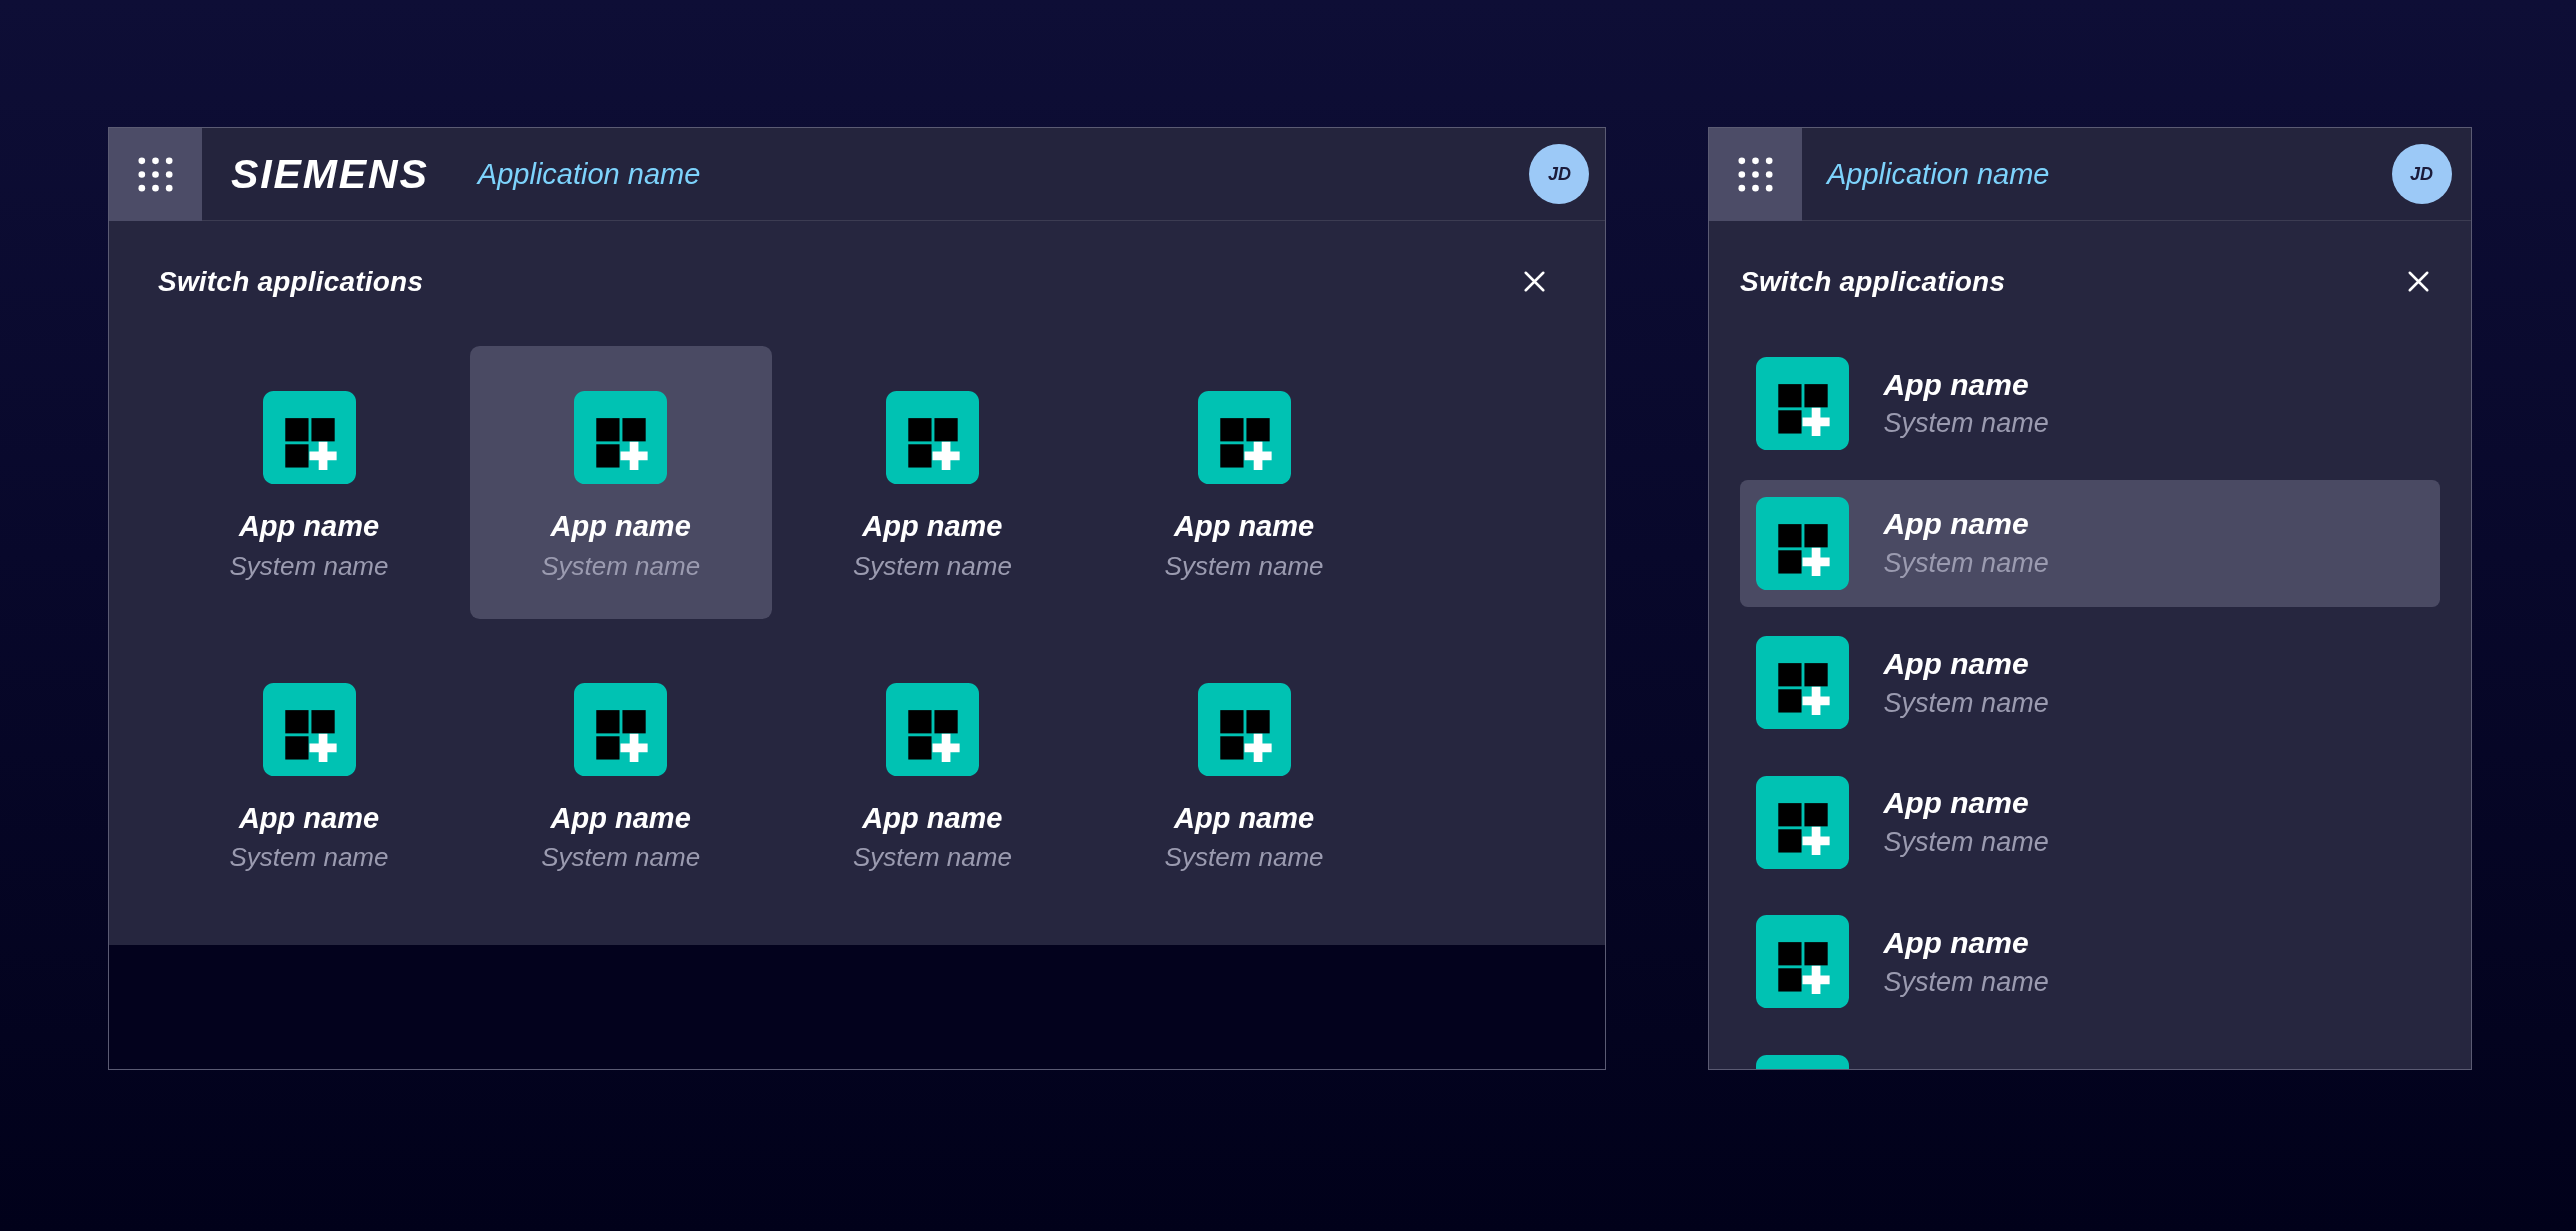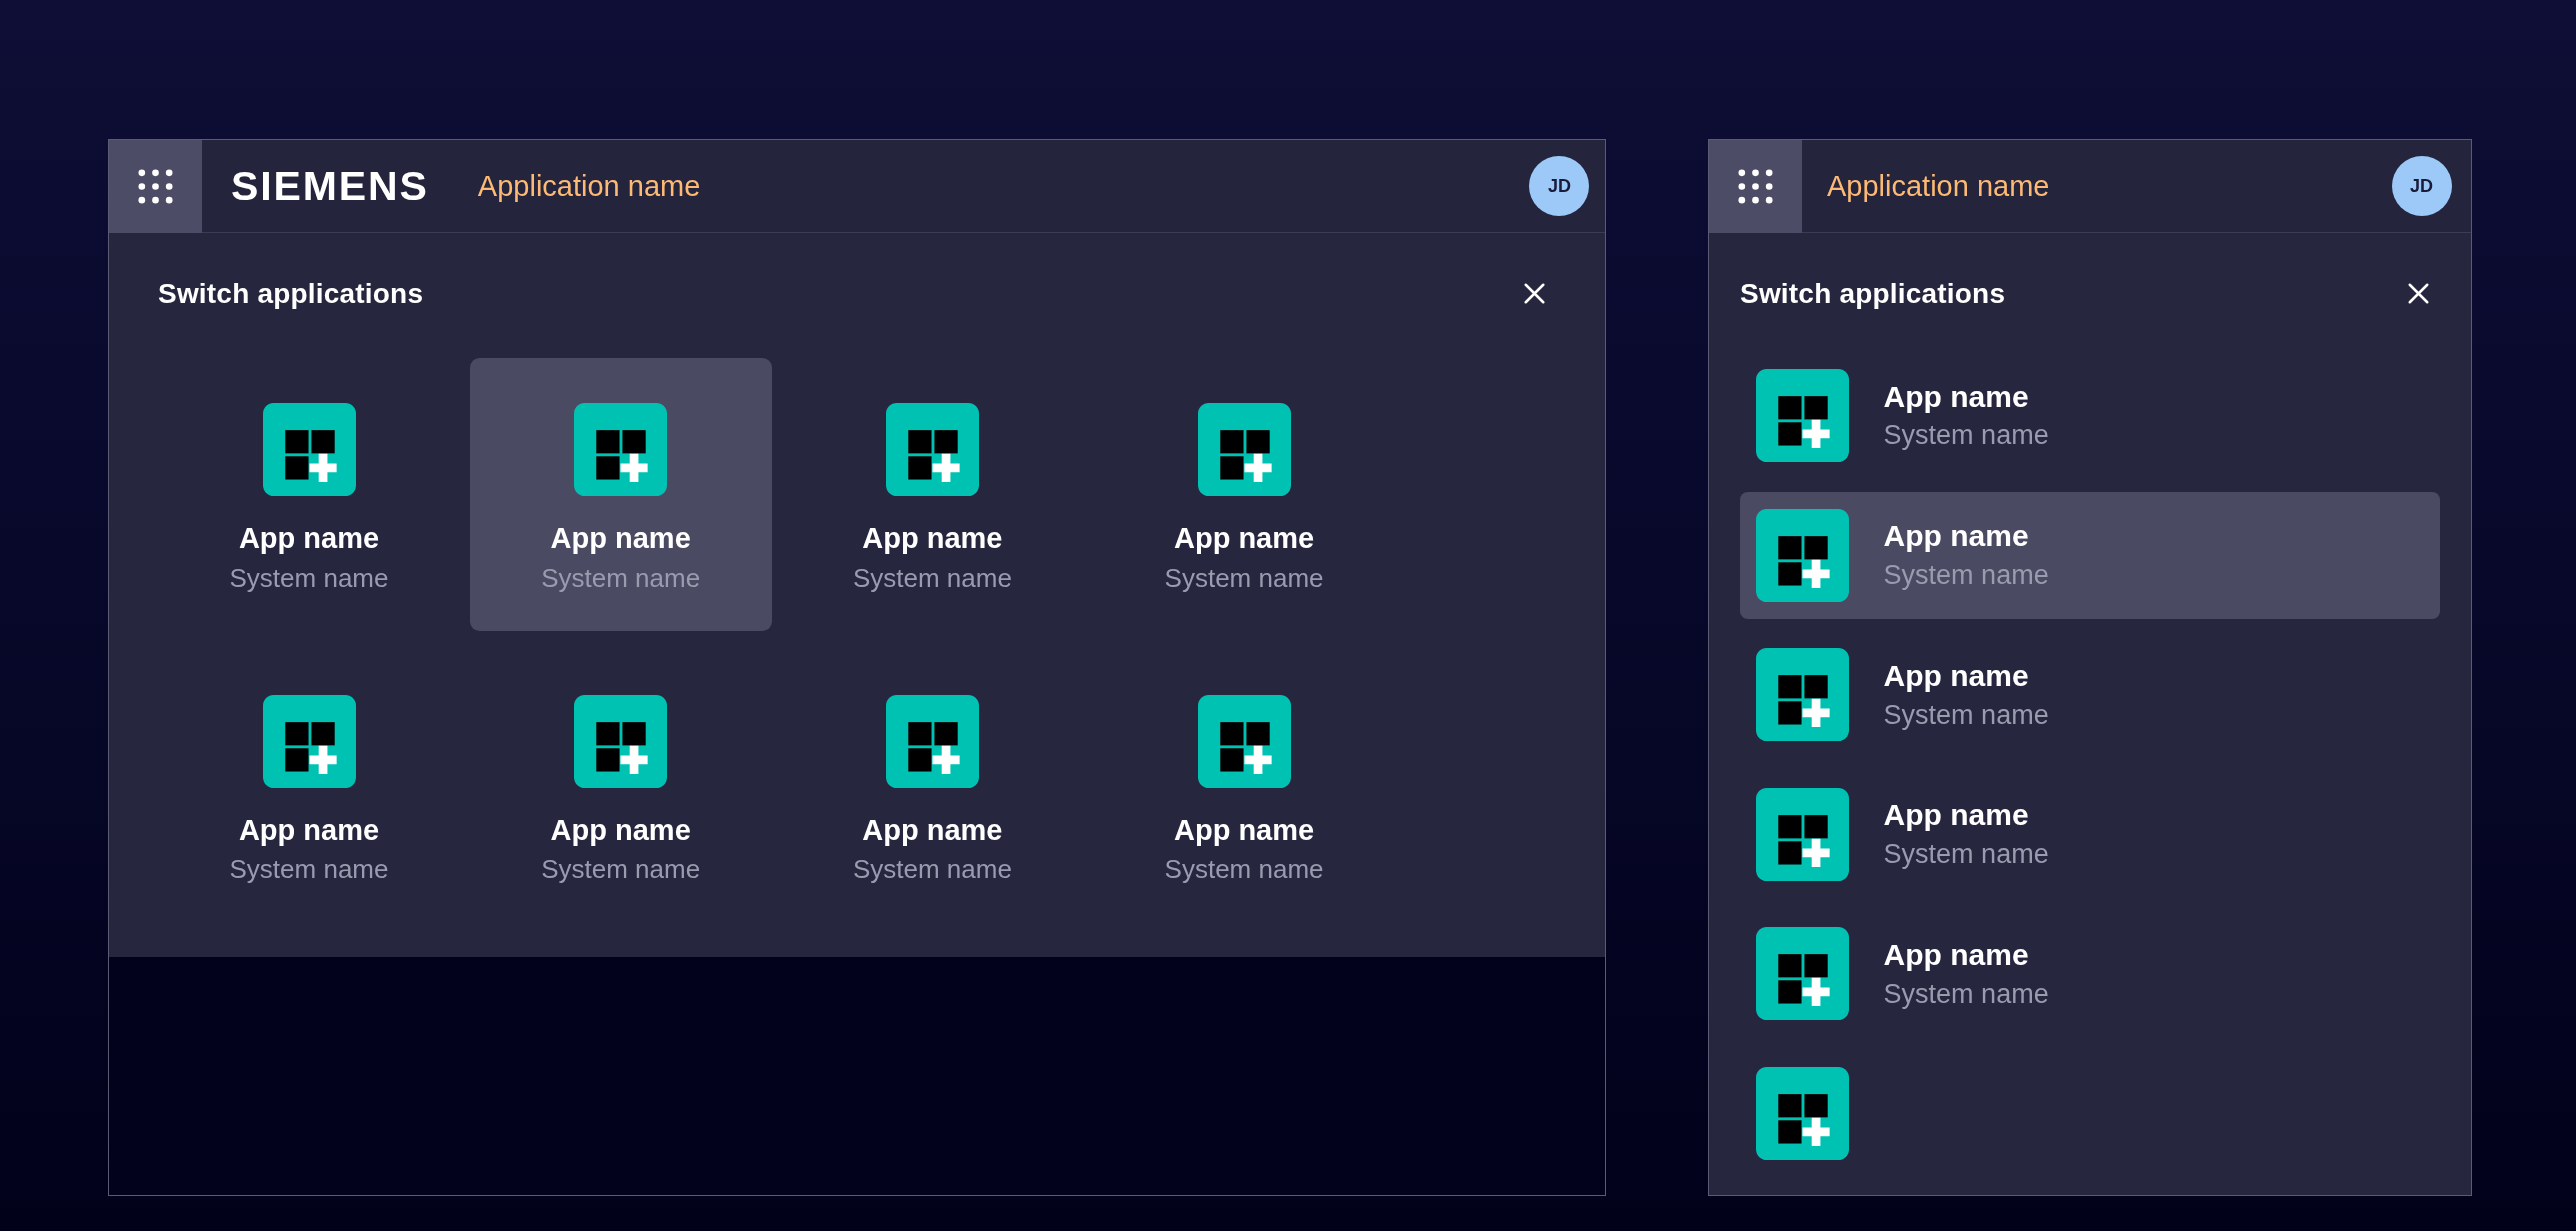--- a/index.html
+++ b/index.html
@@ -28,40 +28,40 @@
     overflow:hidden;
     -webkit-font-smoothing:antialiased;
   }
   .section{position:absolute;top:101px;}
   .section.desktop{left:108px;width:1498px;}
   .section.mobile{left:1708px;width:764px;}
   .section-label{
     font-size:33px;color:var(--label-text);letter-spacing:0.5px;height:45px;line-height:45px;
   }
   .card{
-    margin-top:38px;height:1057px;
+    margin-top:26px;height:943px;
     border:1.9px solid var(--card-border);
     background:var(--panel-bg);
-    display:flex;flex-direction:column;
+    display:flex;flex-direction:column;font-style:italic;
   }
   
   .app-header{
     height:93px;min-height:93px;display:flex;align-items:center;
     background:var(--header-bg);border-bottom:1px solid var(--divider);
   }
   .launcher-btn{
     width:93px;height:93px;min-width:93px;background:var(--launcher-bg);
     display:flex;align-items:center;justify-content:center;cursor:pointer;
   }
   .launcher-btn svg{width:43px;height:43px;}
   .launcher-btn circle{fill:#ffffff;}
   .brand{
     font-size:41px;font-weight:800;letter-spacing:1.9px;color:#ffffff;margin-left:29px;
   }
-  .app-title{font-size:29px;font-weight:400;color:#fdba74;}
+  .app-title{font-size:29px;font-weight:400;color:#7dd3fc;}
   .desktop .app-title{margin-left:49px;}
   .mobile .app-title{margin-left:25px;}
   .avatar{
     width:60px;height:60px;border-radius:50%;background:var(--avatar-bg);
     color:var(--avatar-text);font-size:18px;font-weight:700;
     display:flex;align-items:center;justify-content:center;
     margin-left:auto;cursor:pointer;flex:none;
   }
   .desktop .avatar{margin-right:15.6px;}
   .mobile .avatar{margin-right:19.5px;}

